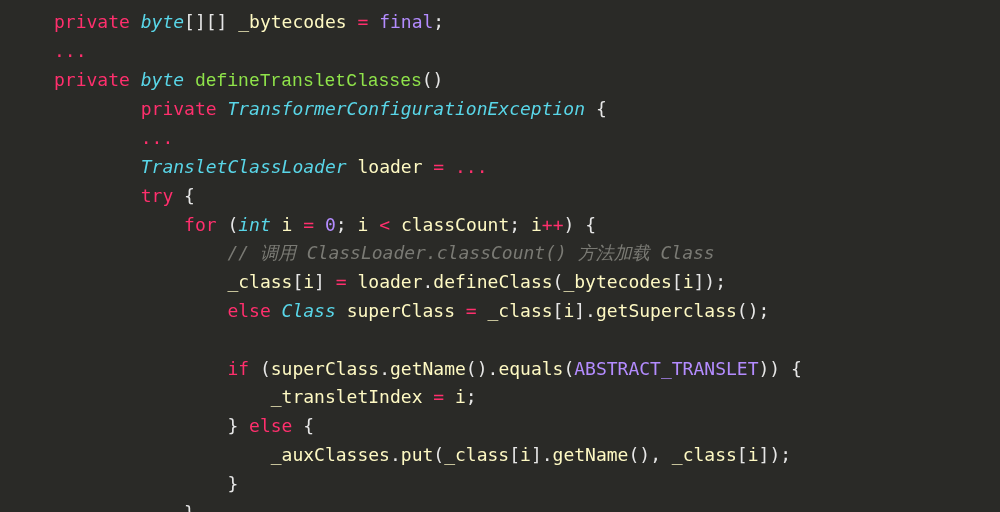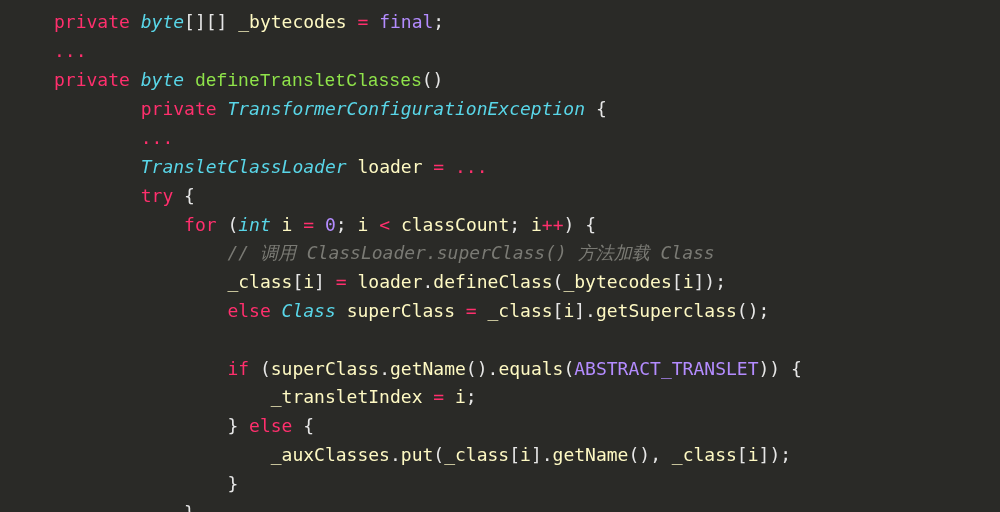--- a/index.html
+++ b/index.html
@@ -29,21 +29,21 @@
 <body>
 
 <pre class="code"><span class="kw">private</span> <span class="ty">byte</span><span class="punc">[][]</span> <span class="id">_bytecodes</span> <span class="op">=</span> <span class="const">final</span><span class="punc">;</span>
 <span class="ell">...</span>
 <span class="kw">private</span> <span class="ty">byte</span> <span class="fn">defineTransletClasses</span><span class="punc">()</span>
         <span class="kw">private</span> <span class="ty2">TransformerConfigurationException</span> <span class="punc">{</span>
         <span class="ell">...</span>
         <span class="ty2">TransletClassLoader</span> <span class="id">loader</span> <span class="op">=</span> <span class="ell">...</span>
         <span class="kw">try</span> <span class="punc">{</span>
             <span class="kw">for</span> <span class="punc">(</span><span class="ty">int</span> <span class="id">i</span> <span class="op">=</span> <span class="num">0</span><span class="punc">;</span> <span class="id">i</span> <span class="op">&lt;</span> <span class="id">classCount</span><span class="punc">;</span> <span class="id">i</span><span class="op">++</span><span class="punc">)</span> <span class="punc">{</span>
-                <span class="cm">// 调用 ClassLoader.superClass() 方法加载 Class</span>
+                <span class="cm">// 调用 ClassLoader.classCount() 方法加载 Class</span>
                 <span class="id">_class</span><span class="punc">[</span><span class="id">i</span><span class="punc">]</span> <span class="op">=</span> <span class="id">loader</span><span class="punc">.</span><span class="id">defineClass</span><span class="punc">(</span><span class="id">_bytecodes</span><span class="punc">[</span><span class="id">i</span><span class="punc">]</span><span class="punc">)</span><span class="punc">;</span>
                 <span class="kw">else</span> <span class="ty">Class</span> <span class="id">superClass</span> <span class="op">=</span> <span class="id">_class</span><span class="punc">[</span><span class="id">i</span><span class="punc">]</span><span class="punc">.</span><span class="id">getSuperclass</span><span class="punc">();</span>
 
                 <span class="kw">if</span> <span class="punc">(</span><span class="id">superClass</span><span class="punc">.</span><span class="id">getName</span><span class="punc">()</span><span class="punc">.</span><span class="id">equals</span><span class="punc">(</span><span class="const">ABSTRACT_TRANSLET</span><span class="punc">))</span> <span class="punc">{</span>
                     <span class="id">_transletIndex</span> <span class="op">=</span> <span class="id">i</span><span class="punc">;</span>
                 <span class="punc">}</span> <span class="kw">else</span> <span class="punc">{</span>
                     <span class="id">_auxClasses</span><span class="punc">.</span><span class="id">put</span><span class="punc">(</span><span class="id">_class</span><span class="punc">[</span><span class="id">i</span><span class="punc">]</span><span class="punc">.</span><span class="id">getName</span><span class="punc">()</span><span class="punc">,</span> <span class="id">_class</span><span class="punc">[</span><span class="id">i</span><span class="punc">]</span><span class="punc">);</span>
                 <span class="punc">}</span>
             <span class="punc">}</span>
         

